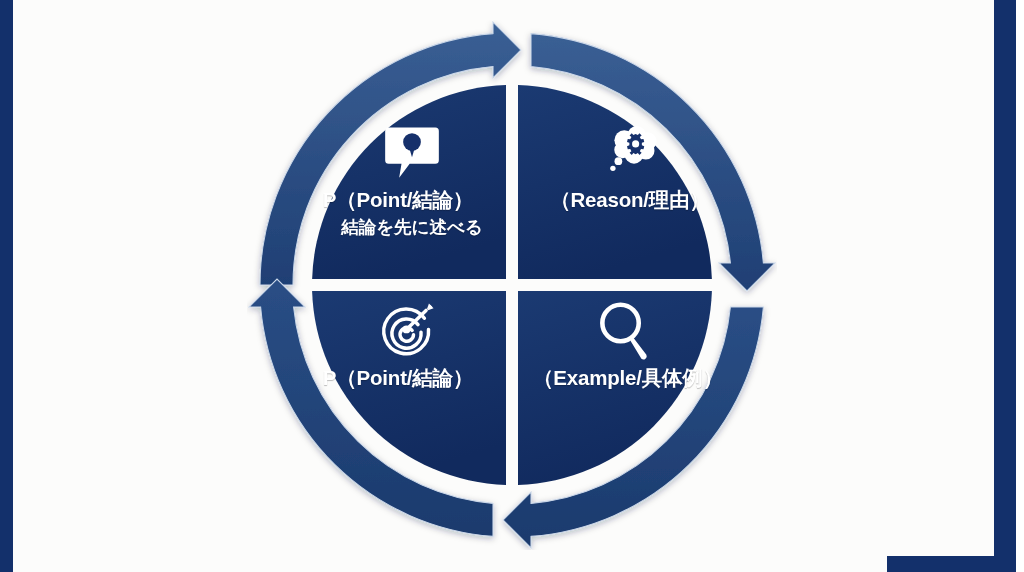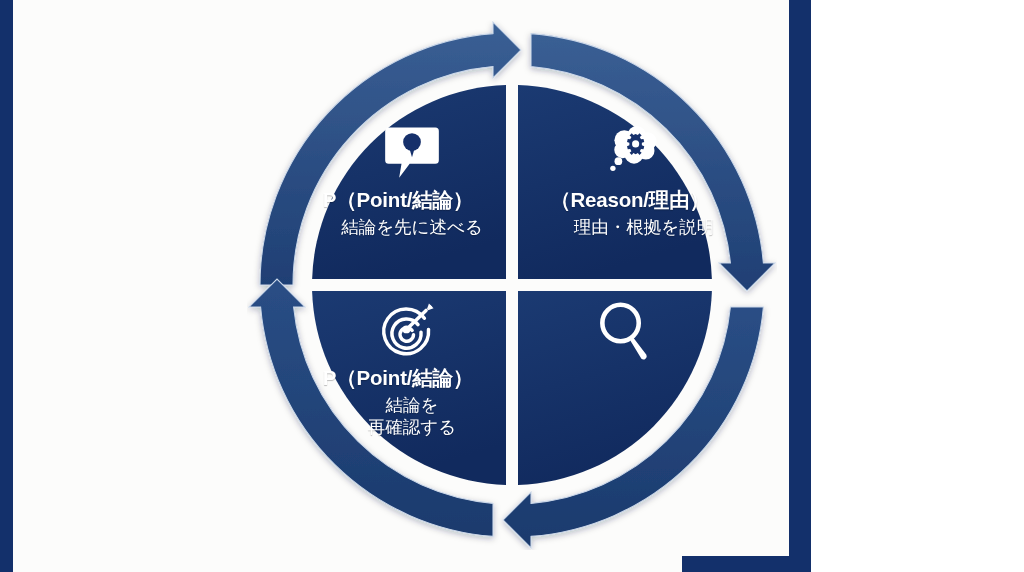--- a/index.html
+++ b/index.html
@@ -8,21 +8,21 @@
     background: #ffffff;
   }
   body {
     width: 1024px;
     height: 572px;
     overflow: hidden;
     font-family: "Liberation Sans", "DejaVu Sans", sans-serif;
   }
   #slide {
     position: relative;
-    width: 811px;
+    width: 1016px;
     height: 572px;
     background: #fcfcfb;
     overflow: hidden;
   }
   
   .edge-bar {
     position: absolute;
     background: #13306b;
   }
   #edge-left  { left: 0;   top: 0;  width: 13px;  height: 572px; }
@@ -63,21 +63,21 @@
   .quad .title {
     font-size: 20.5px;
     font-weight: 700;
     letter-spacing: -0.2px;
     line-height: 1.18;
     white-space: nowrap;
     text-shadow: 0 1px 1px rgba(0,0,0,0.25);
   }
   .quad .subtitle {
     font-size: 17.5px;
-    font-weight: 400;
+    font-weight: 700;
     line-height: 1.26;
     margin-top: 4px;
     white-space: pre-line;
     text-shadow: 0 1px 1px rgba(0,0,0,0.25);
     margin-left: 28px;
   }
 
   
   #quad-p1 { left: 42px;  top: 104px; width: 218px; }
   #quad-r  { left: 274px; top: 104px; width: 218px; }
@@ -184,47 +184,45 @@
             <circle cx="11.5" cy="33.5" r="3.6"></circle>
             <circle cx="6.4" cy="40.2" r="2.5"></circle>
           </g>
           <g fill="#16306b" transform="translate(27.5,17.5)">
             <path d="M0,-9.3 L2.1,-8.2 L3.6,-9.9 L5.6,-7.9 L3.9,-6.4 L5,-4.3 L7.3,-4.6 L8,-1.9 L5.8,-1 L5.8,1.3 L8,2.2 L7.3,4.9 L5,4.6 L3.9,6.7 L5.6,8.2 L3.6,10.2 L2.1,8.5 L0,9.6 L-2.1,8.5 L-3.6,10.2 L-5.6,8.2 L-3.9,6.7 L-5,4.6 L-7.3,4.9 L-8,2.2 L-5.8,1.3 L-5.8,-1 L-8,-1.9 L-7.3,-4.6 L-5,-4.3 L-3.9,-6.4 L-5.6,-7.9 L-3.6,-9.9 L-2.1,-8.2 Z"></path>
           </g>
           <circle cx="27.5" cy="17.5" r="3.3" fill="#ffffff"></circle>
         </svg>
       </div>
       <div class="title">（Reason/理由）</div>
-      <div class="subtitle">理由・根拠を説明</div>
     </div>
 
     <div class="quad" id="quad-p2">
       <div class="icon-wrap">
         <svg width="50" height="50" viewBox="0 0 50 50" xmlns="http://www.w3.org/2000/svg">
           <g fill="none" stroke="#ffffff" stroke-width="3.1">
             <path d="M40.5 14.5 A20 20 0 1 0 44.2 24.5" stroke-linecap="round"></path>
             <path d="M34.8 20.2 A13 13 0 1 0 37.5 27" stroke-linecap="round"></path>
             <path d="M29.6 25.4 A6 6 0 1 0 30.8 29.2" stroke-linecap="round"></path>
           </g>
           <circle cx="24.5" cy="24.5" r="3.5" fill="#ffffff"></circle>
           <g stroke="#ffffff" stroke-width="3.1" stroke-linecap="round">
             <line x1="24.5" y1="24.5" x2="42" y2="7.5"></line>
           </g>
           <path d="M42.6 6.9 L44.6 1.4 L47.6 4.4 L42.6 6.9 Z" fill="#ffffff"></path>
           <path d="M43.2 7.5 L48.7 5.5 L45.7 2.5 L43.2 7.5 Z" fill="#ffffff"></path>
         </svg>
       </div>
       <div class="title">P（Point/結論）</div>
-      <div class="subtitle">結論を
-再確認する</div>
     </div>
 
     <div class="quad" id="quad-e">
       <div class="icon-wrap">
         <svg width="44" height="48" viewBox="0 0 44 48" xmlns="http://www.w3.org/2000/svg">
           <circle cx="18.5" cy="18.5" r="14.3" fill="none" stroke="#ffffff" stroke-width="3.6"></circle>
           <path d="M28.3 29.6 L38.8 43.4 a2.6 2.6 0 0 1 -3.9 3.2 L26.3 32.4 Z" fill="#ffffff"></path>
         </svg>
       </div>
+      <div class="title">（Example/具体例）</div>
     </div>
 
   </div>
 </div>
 
 </body></html>

